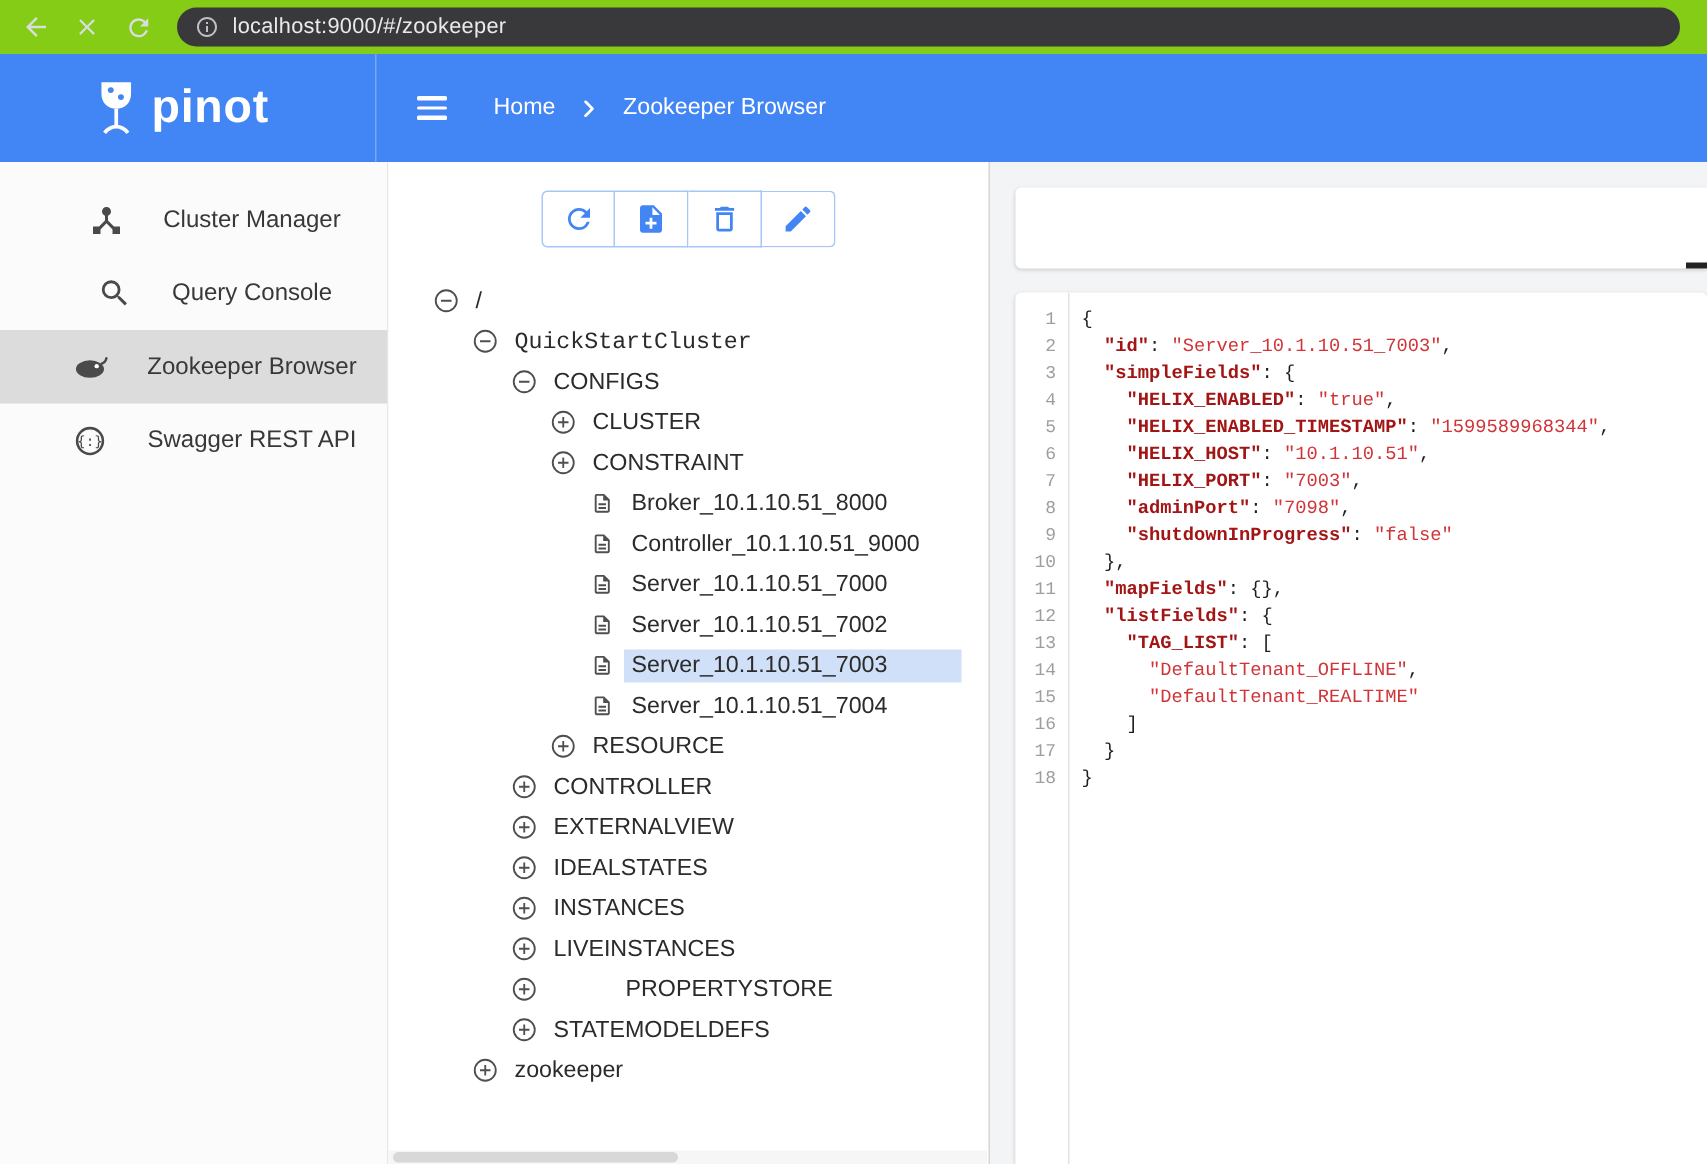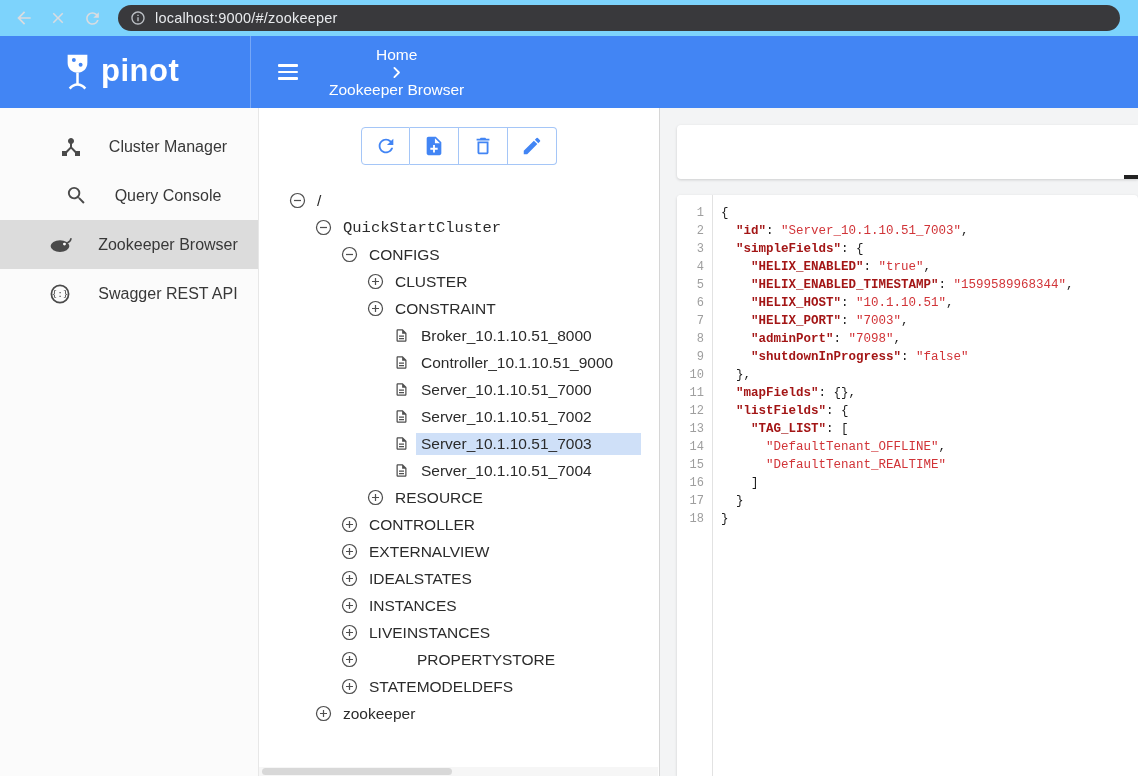--- a/index.html
+++ b/index.html
@@ -1,32 +1,32 @@
 <!DOCTYPE html>
 <html style="--header-blue: #4285f4; --accent-blue: #4285f4; --tree-selection: #cfe0f8; --sidebar-selection: #dcdcdc; --code-key: #a31515; --code-string: #d13438;"><head>
 <meta charset="utf-8">
 <style>
   * { box-sizing: border-box; }
   body { margin:0; background:#fff; font-family:"Liberation Sans", sans-serif; }
   #page { position:relative; width:1138px; height:776px; overflow:hidden; background:#fff; }
 
   
-  .browser-bar { height:36px; background:#7dd3fc; display:flex; align-items:center; padding:0 10px; gap:6px; }
+  .browser-bar { height:36px; background:#84cc16; display:flex; align-items:center; padding:0 10px; gap:6px; }
   .nav-btn { width:28px; height:28px; border:none; background:transparent; display:flex; align-items:center; justify-content:center; color:#dadce0; cursor:pointer; padding:0; }
   .url-pill { flex:1; height:26px; margin-left:6px; margin-right:8px; background:#39393c; border-radius:13px; display:flex; align-items:center; padding:0 12px; gap:9px; }
   .url-text { color:#e8eaed; font-size:14.5px; letter-spacing:.2px; }
 
   
   .app-header { height:72px; background:var(--header-blue,#4285f4); display:flex; align-items:center; color:#fff; }
   .logo { width:186px; margin-left:64px; display:flex; align-items:center; gap:10px; cursor:pointer; }
   .logo-text { font-size:31px; font-weight:700; letter-spacing:.5px; line-height:1; padding-bottom:4px;text-align:center; }
   .header-divider { width:1px; height:72px; background:rgba(255,255,255,.28); }
   .hamburger { margin-left:24px; width:26px; height:22px; background:transparent; border:none; cursor:pointer; display:flex; flex-direction:column; justify-content:center; gap:4px; padding:0 3px; }
   .hamburger span { display:block; height:2.4px; background:#fff; border-radius:1px; }
-  .breadcrumb { margin-left:28px; display:flex; align-items:center; font-size:15.5px;flex-direction:column; }
+  .breadcrumb { margin-left:28px; display:flex; align-items:center; font-size:15.5px; }
   .breadcrumb a { color:#fff; text-decoration:none; cursor:pointer; }
   .crumb-sep { margin:0 14px; display:flex; align-items:center; }
   .crumb-current { color:#fff; }
 
   
   .main { position:absolute; top:108px; left:0; right:0; bottom:0; display:flex; }
 
   
   .sidebar { width:259px; flex:none; background:#fbfbfb; border-right:1px solid #e7e7e7; padding-top:14px; }
   .side-item { height:49px; display:flex; align-items:center; gap:25px; padding-left:27px; font-size:16px; color:#383838; cursor:pointer;justify-content:center; }

